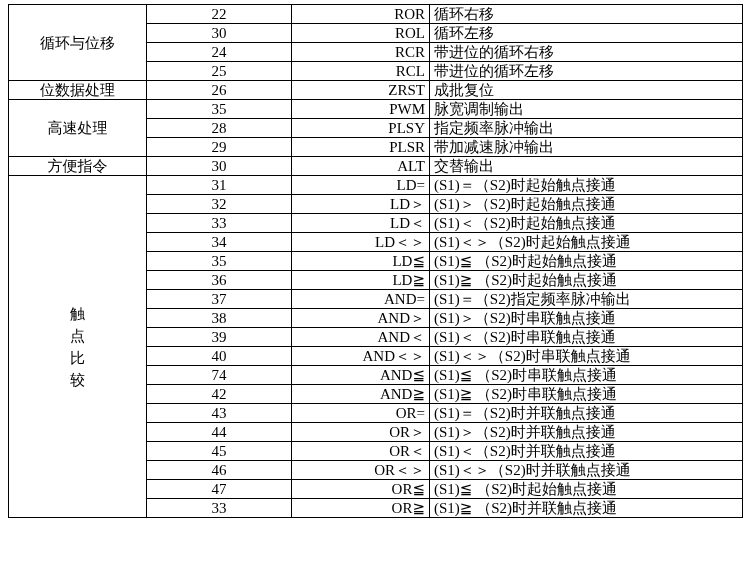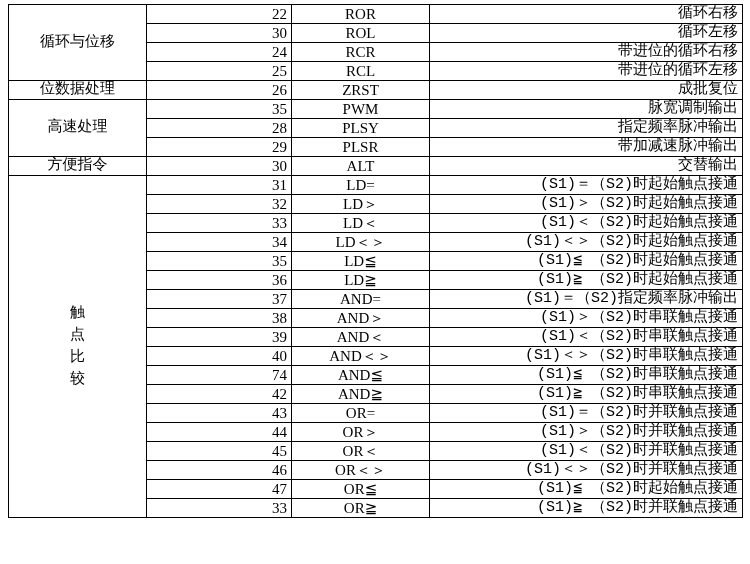--- a/index.html
+++ b/index.html
@@ -38,43 +38,41 @@
     white-space: nowrap;
   }
   col.c-group { width: 138px; }
   col.c-num   { width: 145px; }
   col.c-mnem  { width: 138px; }
   col.c-desc  { width: 313px; }
 
   td.group {
     text-align: center;
     font-size: 15px;
-    font-family: Liberation Mono, monospace;
   }
   td.group.vertical {
     font-size: 15px;
     line-height: 22px;
   }
   td.group.vertical .vtext {
     display: block;
     text-align: center;
   }
   td.num {
+    text-align: center;
+    padding-left: 6px;
+    margin-left: 48px;
+  }
+  td.mnem {
     text-align: right;
     padding-left: 6px;
-    margin-left: 48px;
-  }
-  td.mnem {
-    text-align: center;
+  }
+  td.desc {
+    text-align: left;
     padding-left: 6px;
-  }
-  td.desc {
-    text-align: right;
-    padding-left: 6px;
-    font-family: Liberation Mono, monospace;
   }
 </style>
 </head>
 <body>
 
 <div class="page">
   <table class="instr">
     <colgroup>
       <col class="c-group">
       <col class="c-num">

